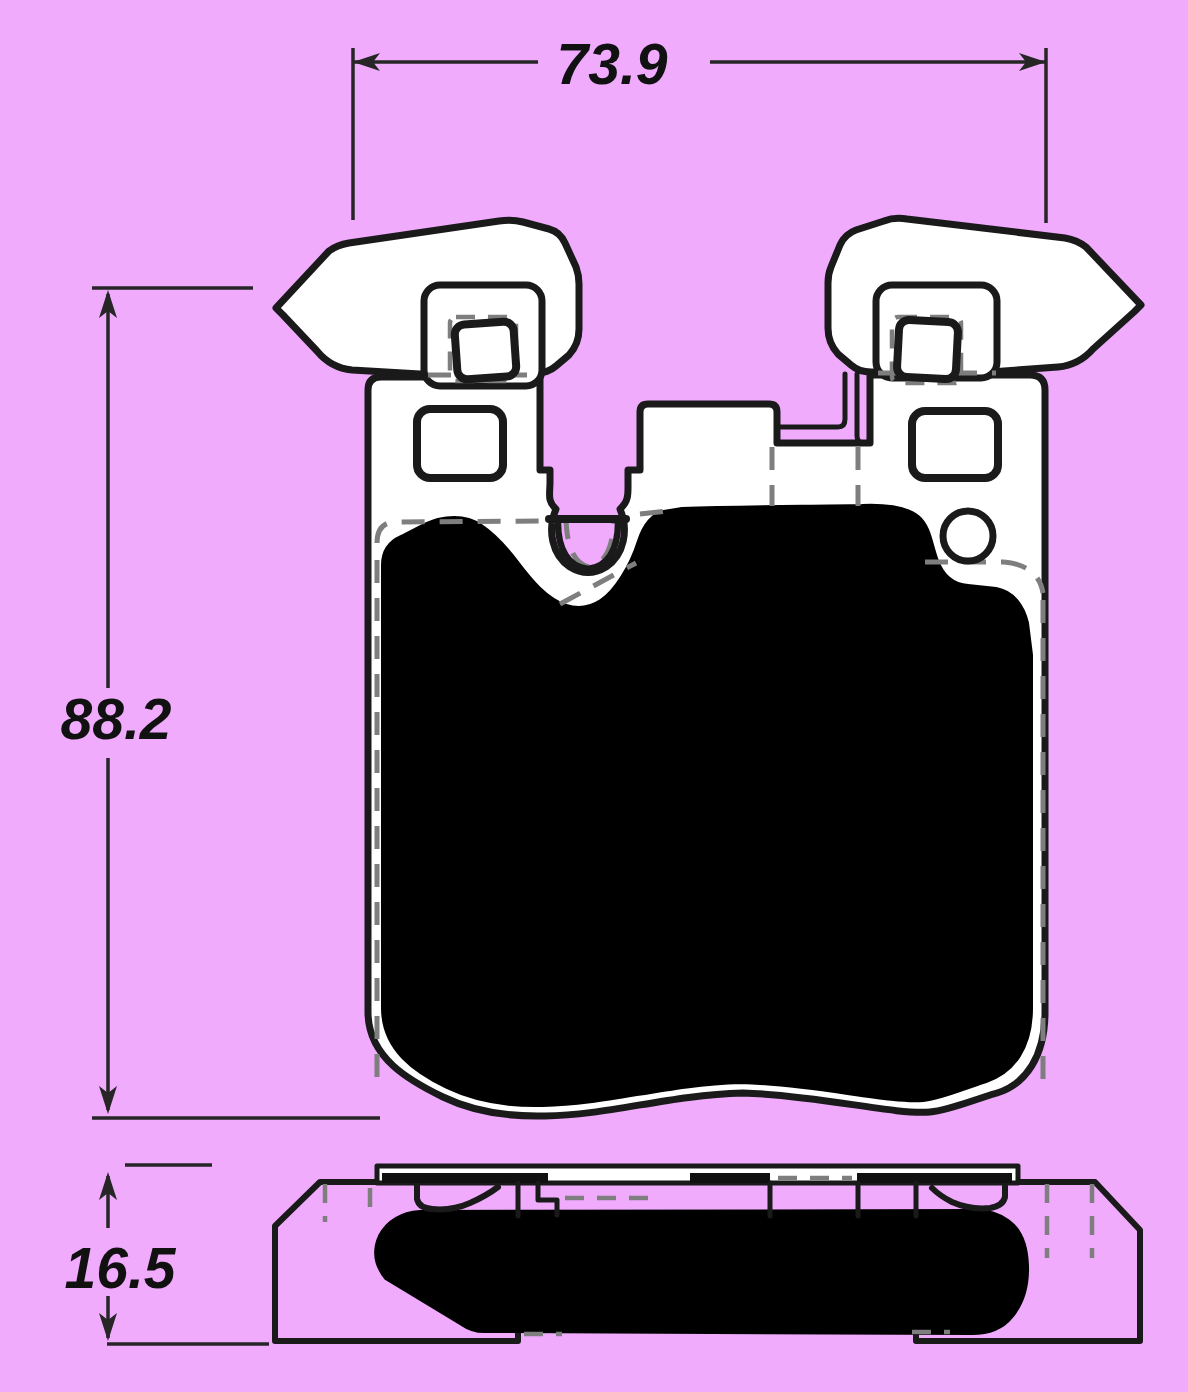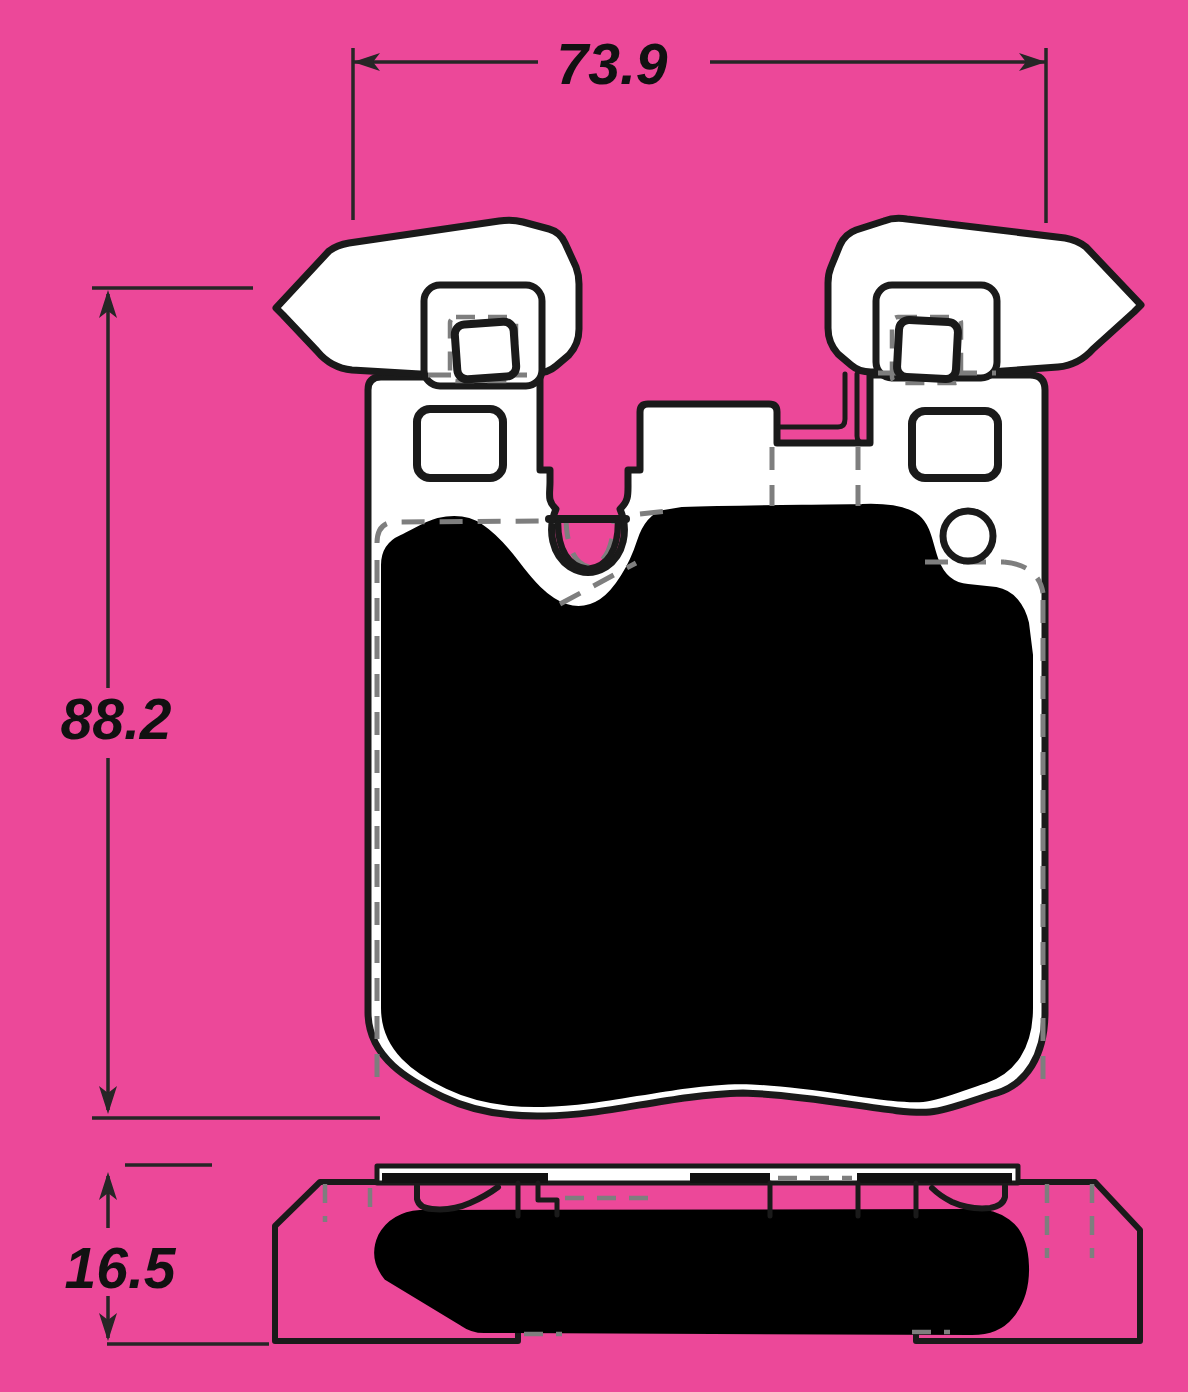--- a/index.html
+++ b/index.html
@@ -1,16 +1,16 @@
 <!DOCTYPE html>
 <html><head>
 <meta charset="utf-8">
 <style>
   html,body{margin:0;padding:0;background:#ffffff;}
-  .page{position:relative;width:1188px;height:1392px;background:#ec4899;overflow:hidden;
+  .page{position:relative;width:1188px;height:1392px;background:#f0abfc;overflow:hidden;
         font-family:"Liberation Sans",sans-serif;}
   svg{display:block;}
   .solid{stroke:#1a1a1a;stroke-width:7;fill:none;stroke-linejoin:round;stroke-linecap:round;}
   .solidfill{stroke:#1a1a1a;stroke-width:7;fill:#ffffff;stroke-linejoin:round;}
   .thin{stroke:#1a1a1a;stroke-width:5;fill:none;stroke-linejoin:round;stroke-linecap:round;}
   .hole{stroke:#1a1a1a;stroke-width:8;fill:#ffffff;stroke-linejoin:round;}
   .friction{fill:#000000;stroke:#000000;stroke-width:4;stroke-linejoin:round;}
   .dash{stroke:#7e7e7e;stroke-width:5;fill:none;stroke-dasharray:23 15;stroke-linecap:butt;}
   .dash2{stroke:#7e7e7e;stroke-width:4.5;fill:none;stroke-dasharray:19 13;}
   .dim{stroke:#262626;stroke-width:3.5;fill:none;}

